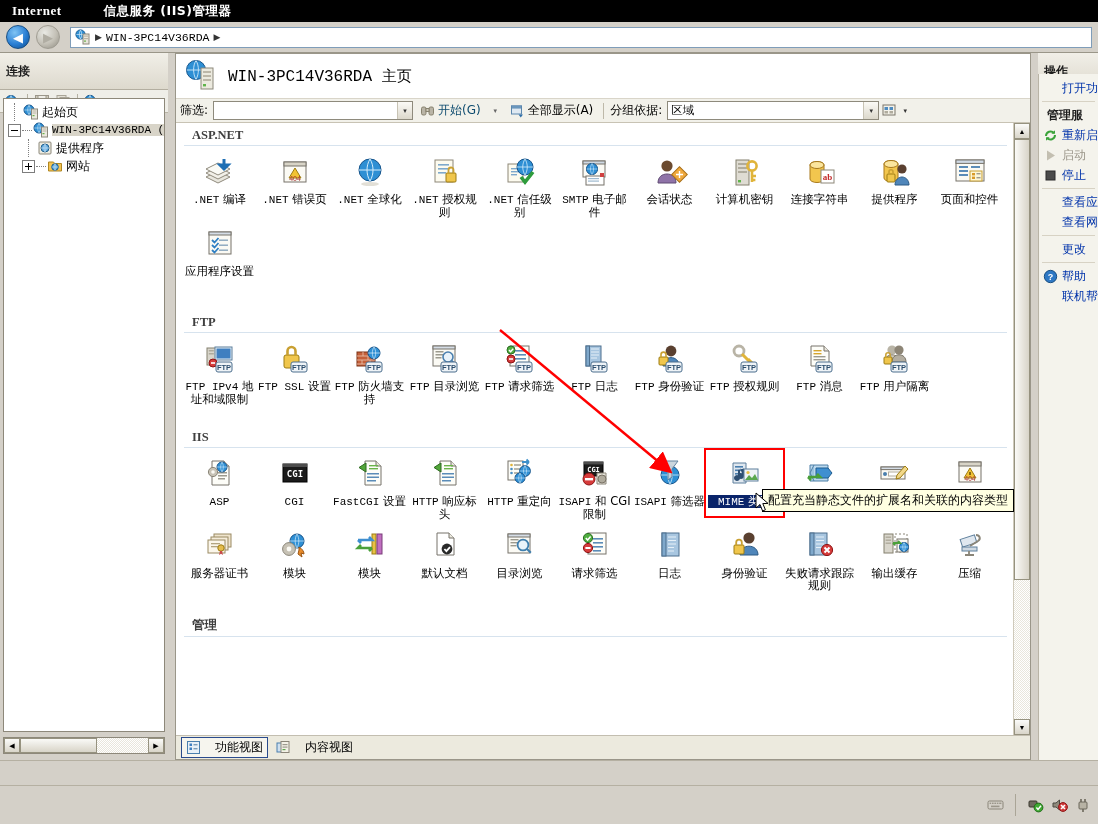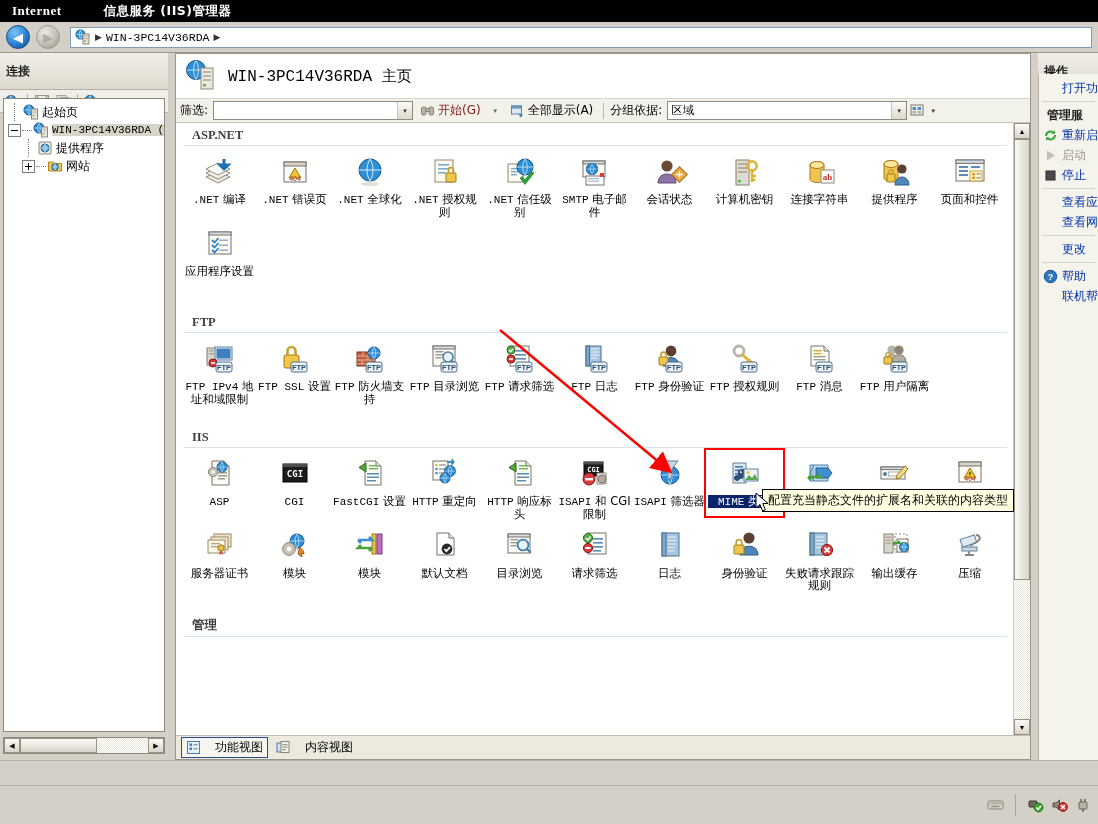--- a/index.html
+++ b/index.html
@@ -167,21 +167,21 @@
   .fb-combo .val { flex: 1; font-size: 11.5px; color: #000; }
   .fb-combo .drop {
     width: 15px; height: 17px; border-left: 1px solid #c8c3b4;
     background: linear-gradient(#fbfaf6,#dcd8cb);
     display: flex; align-items: center; justify-content: center; font-size: 7px; color: #333;
   }
   .fb-btn {
     display: flex; align-items: center; gap: 3px; padding: 1px 4px; color: #000;
     font-size: 12px; white-space: nowrap;
   }
-  .fb-btn.dim { color: #7f1d1d; }
+  .fb-btn.dim { color: #0c4a6e; }
   .fb-ico { width: 15px; height: 15px; position: relative; flex: none; }
   .fb-sep { width: 1px; height: 16px; background: #bdb8a9; margin: 0 3px; }
 
   .content-wrap { flex: 1; position: relative; overflow: hidden; background: #ffffff; }
   .content {
     position: absolute; left: 0; top: 0; right: 17px; bottom: 0;
     overflow: hidden; padding: 0 6px; border-radius: 10px;
   }
 
   .group-head {
@@ -473,21 +473,21 @@
           <svg width="15" height="15" viewBox="0 0 15 15">
             <rect x="1.5" y="3" width="10" height="8" fill="#dfe9f2" stroke="#5b86ad"></rect>
             <rect x="1.5" y="3" width="10" height="2" fill="#7ba7cc" stroke="#5b86ad"></rect>
             <path d="M8.5 11.5l4.5 0-2.25 3z" fill="#2f6ea8"></path>
           </svg>
         </span>
         <span>全部显示(A)</span>
       </span>
       <span class="fb-sep"></span>
       <span class="fb-label">分组依据:</span>
-      <span class="fb-combo" style="width:240px">
+      <span class="fb-combo" style="width:212px">
         <span class="val">区域</span>
         <span class="drop">▾</span>
       </span>
       <span class="fb-ico">
         <svg width="15" height="15" viewBox="0 0 15 15">
           <rect x="1" y="2" width="12" height="10" fill="#f4f2ea" stroke="#7b766a"></rect>
           <rect x="2.5" y="4" width="3.5" height="3" fill="#4f8cc0"></rect>
           <rect x="7.5" y="4" width="3.5" height="3" fill="#4f8cc0"></rect>
           <rect x="2.5" y="8" width="3.5" height="2.5" fill="#b0ac9e"></rect>
           <rect x="7.5" y="8" width="3.5" height="2.5" fill="#b0ac9e"></rect>
@@ -856,20 +856,35 @@
                 <path d="M26 4v5h5" fill="#e9e6dd" stroke="#77736a"></path>
                 <rect x="19" y="8" width="9" height="1.4" fill="#6bb34a"></rect>
                 <rect x="19" y="11" width="9" height="1.4" fill="#6bb34a"></rect>
                 <rect x="17" y="16" width="12" height="1.5" fill="#5b8cb8"></rect>
                 <rect x="17" y="19.5" width="12" height="1.5" fill="#5b8cb8"></rect>
                 <rect x="17" y="23" width="9" height="1.5" fill="#5b8cb8"></rect>
                 <path d="M16 15l-7-4.5 7-4.5z" fill="#52a63a" stroke="#2d6b1f"></path>
               </svg>
             </span>
             <span class="cap"><span class="lat">FastCGI</span> <span>设置</span></span>
+          </div>
+          <div class="cell">
+            <span class="glyph">
+              <svg width="40" height="36" viewBox="0 0 40 36">
+                <path d="M15 4h11l5 5v19H15z" fill="#fdfdf8" stroke="#77736a"></path>
+                <path d="M26 4v5h5" fill="#e9e6dd" stroke="#77736a"></path>
+                <rect x="19" y="8" width="9" height="1.4" fill="#6bb34a"></rect>
+                <rect x="19" y="11" width="9" height="1.4" fill="#6bb34a"></rect>
+                <rect x="17" y="16" width="12" height="1.5" fill="#5b8cb8"></rect>
+                <rect x="17" y="19.5" width="12" height="1.5" fill="#5b8cb8"></rect>
+                <rect x="17" y="23" width="9" height="1.5" fill="#5b8cb8"></rect>
+                <path d="M16 15l-7-4.5 7-4.5z" fill="#52a63a" stroke="#2d6b1f"></path>
+              </svg>
+            </span>
+            <span class="cap"><span class="lat">HTTP</span> <span>响应标头</span></span>
           </div>
           <div class="cell">
             <span class="glyph">
               <svg width="40" height="36" viewBox="0 0 40 36">
                 <rect x="8" y="4" width="15" height="19" fill="#fdfdf8" stroke="#77736a"></rect>
                 <circle cx="11.5" cy="8" r="1.3" fill="#e0b43a"></circle>
                 <circle cx="11.5" cy="12" r="1.3" fill="#4a8fc4"></circle>
                 <circle cx="11.5" cy="16" r="1.3" fill="#4a8fc4"></circle>
                 <rect x="14" y="7.3" width="7" height="1.4" fill="#9c9a8e"></rect>
                 <rect x="14" y="11.3" width="7" height="1.4" fill="#9c9a8e"></rect>
@@ -879,35 +894,20 @@
                 <circle cx="20" cy="21" r="5" fill="#2e8fd4" stroke="#17558c"></circle>
                 <path d="M15 21h10M20 16c1.8 3 1.8 7 0 10M20 16c-1.8 3-1.8 7 0 10" stroke="#d5edfb" fill="none" stroke-width=".6"></path>
                 <path d="M22 5l7 0M29 5l-2.5-2.5M29 5l-2.5 2.5" stroke="#3d8fc9" stroke-width="1.8" fill="none"></path>
               </svg>
             </span>
             <span class="cap"><span class="lat">HTTP</span> <span>重定向</span></span>
           </div>
           <div class="cell">
             <span class="glyph">
               <svg width="40" height="36" viewBox="0 0 40 36">
-                <path d="M15 4h11l5 5v19H15z" fill="#fdfdf8" stroke="#77736a"></path>
-                <path d="M26 4v5h5" fill="#e9e6dd" stroke="#77736a"></path>
-                <rect x="19" y="8" width="9" height="1.4" fill="#6bb34a"></rect>
-                <rect x="19" y="11" width="9" height="1.4" fill="#6bb34a"></rect>
-                <rect x="17" y="16" width="12" height="1.5" fill="#5b8cb8"></rect>
-                <rect x="17" y="19.5" width="12" height="1.5" fill="#5b8cb8"></rect>
-                <rect x="17" y="23" width="9" height="1.5" fill="#5b8cb8"></rect>
-                <path d="M16 15l-7-4.5 7-4.5z" fill="#52a63a" stroke="#2d6b1f"></path>
-              </svg>
-            </span>
-            <span class="cap"><span class="lat">HTTP</span> <span>响应标头</span></span>
-          </div>
-          <div class="cell">
-            <span class="glyph">
-              <svg width="40" height="36" viewBox="0 0 40 36">
                 <rect x="9" y="5" width="19" height="14" fill="#1b1b1b" stroke="#000"></rect>
                 <rect x="9" y="5" width="19" height="2.4" fill="#4d4d4d"></rect>
                 <text x="18.5" y="15" font-size="7" font-weight="bold" text-anchor="middle" fill="#fff" font-family="monospace">CGI</text>
                 <path d="M22 16h9v11h-9z" fill="#e9e6dd" stroke="#8a8578"></path>
                 <circle cx="27" cy="22" r="4" fill="#b0ab9d" stroke="#7a7467"></circle>
                 <circle cx="14" cy="22" r="6" fill="#d63b3b" stroke="#8e1414"></circle>
                 <rect x="10" y="21" width="8" height="2.4" fill="#fff"></rect>
               </svg>
             </span>
             <span class="cap"><span class="lat">ISAPI</span> <span>和 CGI 限制</span></span>

